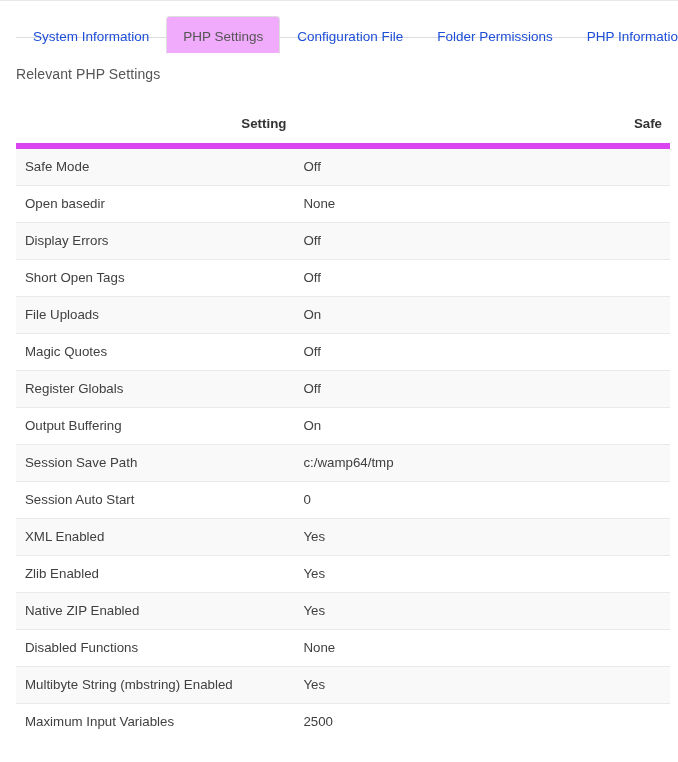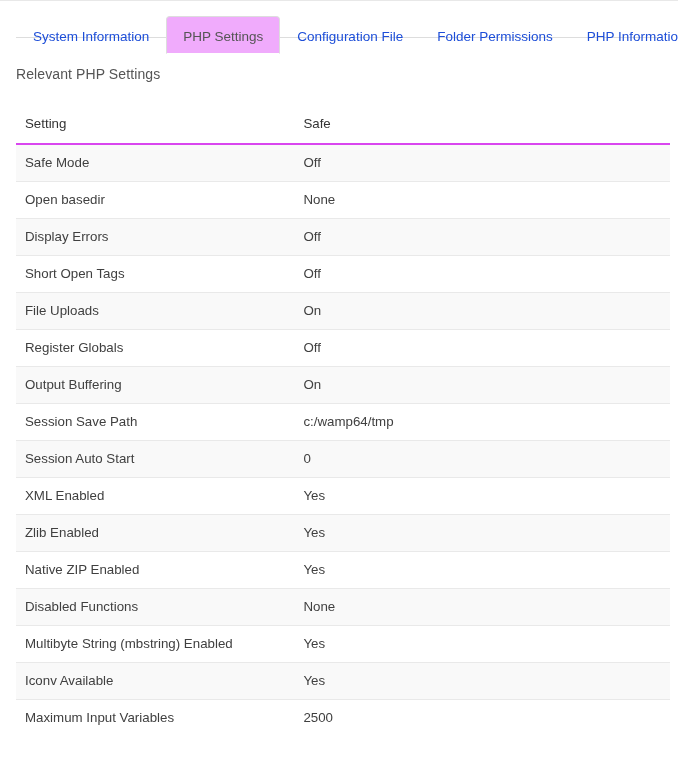--- a/index.html
+++ b/index.html
@@ -83,25 +83,26 @@
     font-size: 13.3px;
   }
   table.settings th,
   table.settings td {
     text-align: left;
     padding: 9px 8px 9px 9px;
     line-height: 18px;
     vertical-align: middle;
   }
   table.settings thead th {
-    font-weight: normal;
+    font-weight: bold;
     color: #333333;
-    border-bottom: 2px solid #d946ef;
+    border-bottom: 6px solid #d946ef;
     padding-top: 9px;
     padding-bottom: 10px;
+    text-align: right;
   }
   table.settings tbody td {
     border-top: 1px solid #e9e9e9;
     color: #404040;
   }
   table.settings tbody tr:nth-child(odd) td {
     background: #f9f9f9;
   }
   table.settings tbody tr:first-child td {
     border-top: none;
@@ -141,20 +142,24 @@
           </tr>
           <tr>
             <td class="col-setting">Short Open Tags</td>
             <td class="col-value">Off</td>
           </tr>
           <tr>
             <td class="col-setting">File Uploads</td>
             <td class="col-value">On</td>
           </tr>
           <tr>
+            <td class="col-setting">Magic Quotes</td>
+            <td class="col-value">Off</td>
+          </tr>
+          <tr>
             <td class="col-setting">Register Globals</td>
             <td class="col-value">Off</td>
           </tr>
           <tr>
             <td class="col-setting">Output Buffering</td>
             <td class="col-value">On</td>
           </tr>
           <tr>
             <td class="col-setting">Session Save Path</td>
             <td class="col-value">c:/wamp64/tmp</td>
@@ -174,24 +179,20 @@
           <tr>
             <td class="col-setting">Native ZIP Enabled</td>
             <td class="col-value">Yes</td>
           </tr>
           <tr>
             <td class="col-setting">Disabled Functions</td>
             <td class="col-value">None</td>
           </tr>
           <tr>
             <td class="col-setting">Multibyte String (mbstring) Enabled</td>
-            <td class="col-value">Yes</td>
-          </tr>
-          <tr>
-            <td class="col-setting">Iconv Available</td>
             <td class="col-value">Yes</td>
           </tr>
           <tr>
             <td class="col-setting">Maximum Input Variables</td>
             <td class="col-value">2500</td>
           </tr>
         </tbody>
     </table>
   </div>
 

